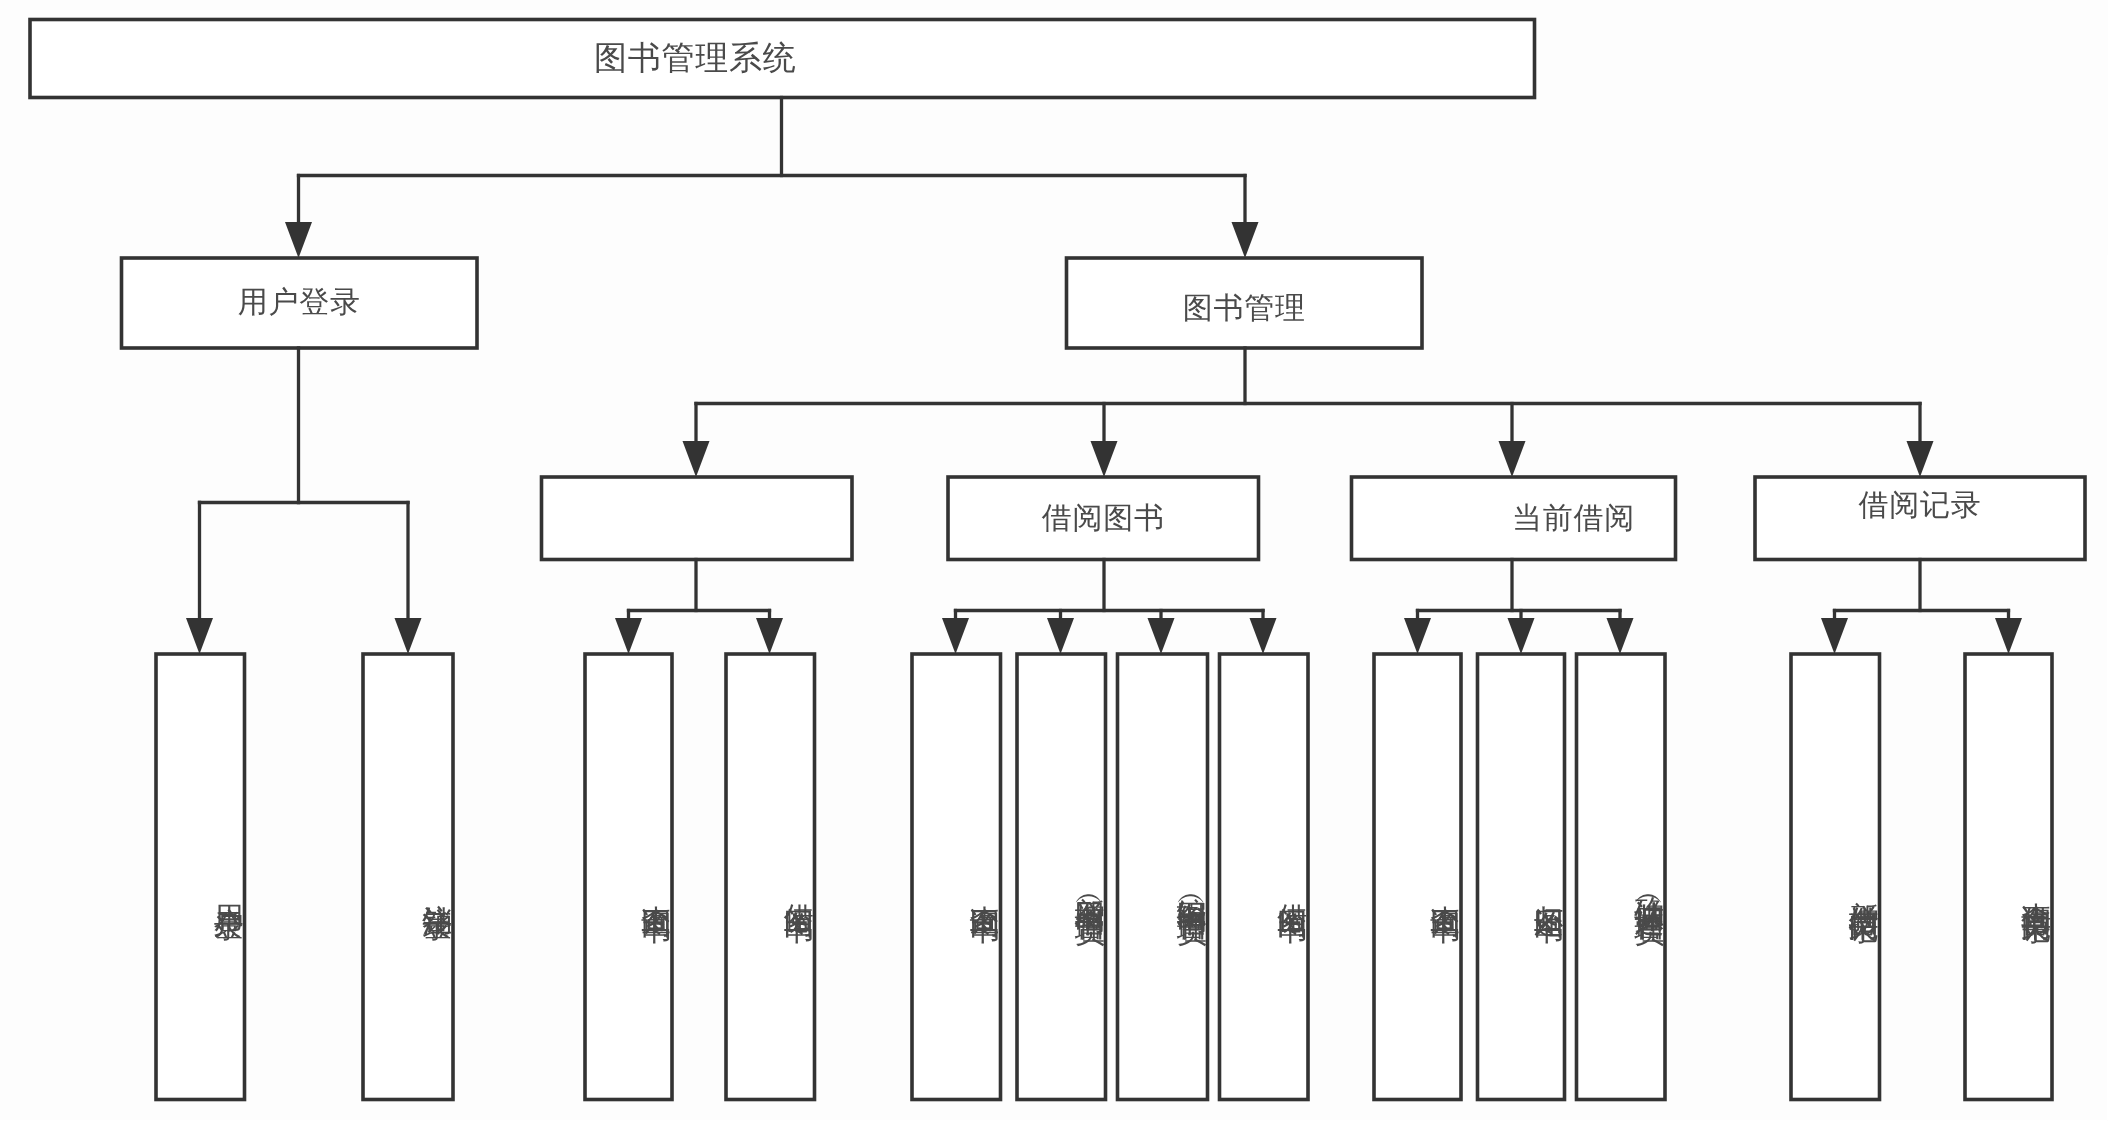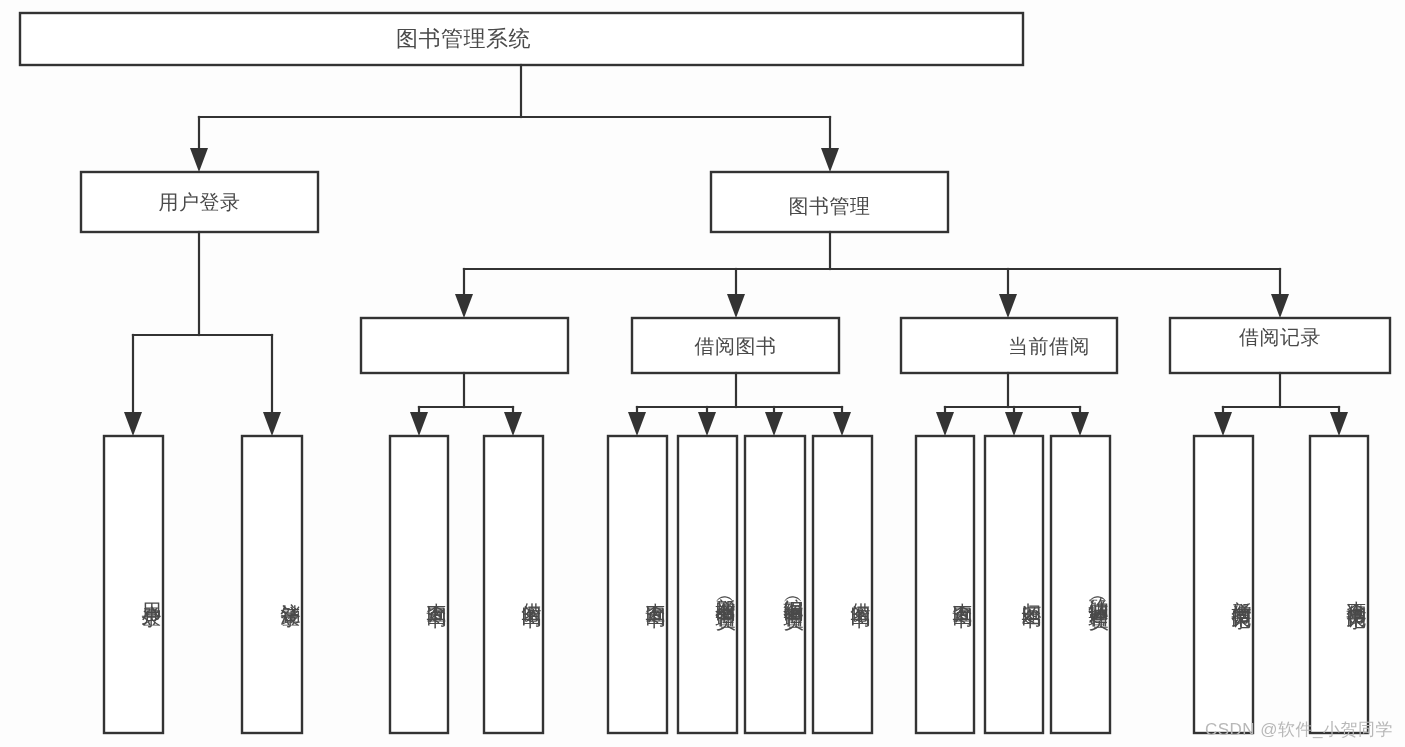--- a/index.html
+++ b/index.html
@@ -190,15 +190,14 @@
   <div class="box-label vertical" style="left:745px; top:436px; width:60px; height:297px; align-items:flex-start;">编辑图书（管理员）</div>
   <div class="box-label vertical" style="left:813px; top:436px; width:59px; height:297px;">借阅图书</div>
 
   <div class="box-label vertical" style="left:916px; top:436px; width:58px; height:297px;">查询图书</div>
   <div class="box-label vertical" style="left:985px; top:436px; width:58px; height:297px;">归还图书</div>
   <div class="box-label vertical" style="left:1051px; top:436px; width:59px; height:297px; align-items:flex-start;">确认归还（管理员）</div>
 
   <div class="box-label vertical" style="left:1194px; top:436px; width:59px; height:297px;">新增借阅记录</div>
   <div class="box-label vertical" style="left:1310px; top:436px; width:58px; height:297px;">查询借阅记录</div>
 
-  <div class="watermark">CSDN @软件_小贺同学</div>
 
 </div>
 
 </body></html>

